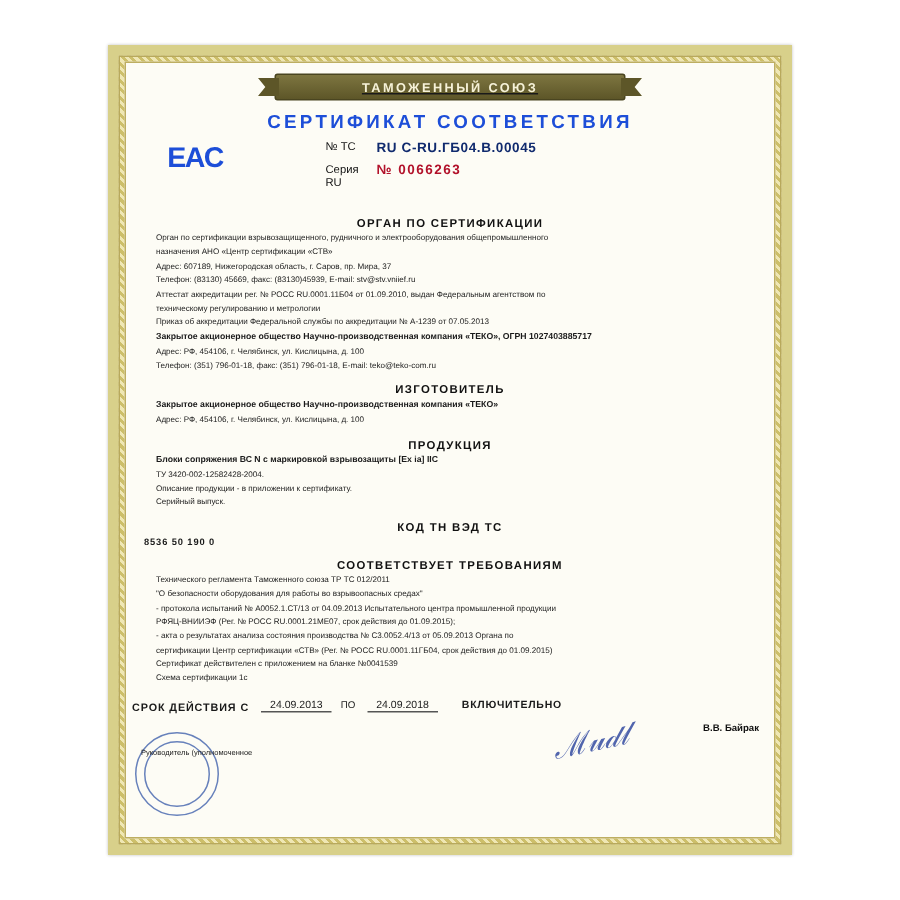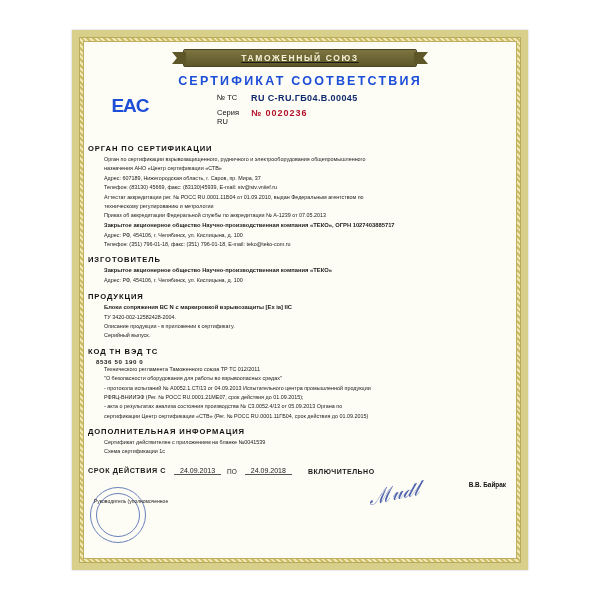--- a/index.html
+++ b/index.html
@@ -104,35 +104,36 @@
   .numval{font-size:9px;font-weight:bold;color:#102a6e;letter-spacing:.4px;}
   .numval.red{color:#b2112a;letter-spacing:1px;}
 
   h2.sec{
     font-size:7.6px;
     font-weight:bold;
     letter-spacing:.9px;
     margin:7px 0 2px 0;
     color:#111;
     text-transform:uppercase;
+    text-align:center;
   }
   .body{
     font-size:5.4px;
     line-height:1.55;
     color:#1a1a1a;
     margin:0 0 1px 8px;
   }
   .body.b{font-weight:bold;font-size:5.8px;}
   .blk{margin-left:8px;}
   .tn{
     margin-left:8px;font-size:6.2px;font-weight:bold;letter-spacing:.6px;
   }
   
   .valid{
-    display:flex;align-items:flex-end;margin-top:10px;
+    display:flex;align-items:flex-start;margin-top:10px;
   }
   .valid .lab{font-size:7.2px;font-weight:bold;letter-spacing:.6px;}
   .valid .d{font-size:7px;margin:0 6px 0 8px;border-bottom:1px solid #555;padding:0 6px;}
   .valid .po{font-size:6.5px;}
   .valid .incl{font-size:7px;font-weight:bold;margin-left:10px;letter-spacing:.5px;}
 
   .signrow{
     position:relative;
     margin-top:6px;
     height:54px;
@@ -186,21 +187,21 @@
 
       <div class="headrow">
         <div class="eac">EAC</div>
         <div class="numbers">
           <div class="numrow">
             <div class="numlabel">№ ТС</div>
             <div class="numval">RU C-RU.ГБ04.В.00045</div>
           </div>
           <div class="numrow">
             <div class="numlabel">Серия RU</div>
-            <div class="numval red">№ 0020236</div>
+            <div class="numval red">№ 0066263</div>
           </div>
         </div>
       </div>
 
       <h2 class="sec">ОРГАН ПО СЕРТИФИКАЦИИ</h2>
       <div class="blk">
         <div class="body">Орган по сертификации взрывозащищенного, рудничного и электрооборудования общепромышленного</div>
         <div class="body">назначения АНО «Центр сертификации «СТВ»</div>
         <div class="body">Адрес: 607189, Нижегородская область, г. Саров, пр. Мира, 37</div>
         <div class="body">Телефон: (83130) 45669, факс: (83130)45939, E-mail: stv@stv.vniief.ru</div>
@@ -225,33 +226,33 @@
       <div class="blk">
         <div class="body b">Блоки сопряжения ВС N с маркировкой взрывозащиты [Ex ia] IIC</div>
         <div class="body">ТУ 3420-002-12582428-2004.</div>
         <div class="body">Описание продукции - в приложении к сертификату.</div>
         <div class="body">Серийный выпуск.</div>
       </div>
 
       <h2 class="sec">КОД ТН ВЭД ТС</h2>
       <div class="tn">8536 50 190 0</div>
 
+      <h2 class="sec">СООТВЕТСТВУЕТ ТРЕБОВАНИЯМ</h2>
       <div class="blk">
         <div class="body">Технического регламента Таможенного союза ТР ТС 012/2011</div>
         <div class="body">"О безопасности оборудования для работы во взрывоопасных средах"</div>
       </div>
 
       <div class="blk">
         <div class="body">- протокола испытаний № А0052.1.СТ/13 от 04.09.2013 Испытательного центра промышленной продукции</div>
         <div class="body">РФЯЦ-ВНИИЭФ (Рег. № РОСС RU.0001.21МЕ07, срок действия до 01.09.2015);</div>
         <div class="body">- акта о результатах анализа состояния производства № С3.0052.4/13 от 05.09.2013 Органа по</div>
         <div class="body">сертификации Центр сертификации «СТВ» (Рег. № РОСС RU.0001.11ГБ04, срок действия до 01.09.2015)</div>
       </div>
 
-      <h2 class="sec">ДОПОЛНИТЕЛЬНАЯ ИНФОРМАЦИЯ</h2>
       <div class="blk">
         <div class="body">Сертификат действителен с приложением на бланке №0041539</div>
         <div class="body">Схема сертификации 1с</div>
       </div>
 
       <div class="valid">
         <div class="lab">СРОК ДЕЙСТВИЯ С</div>
         <div class="d">24.09.2013</div>
         <div class="po">ПО</div>
         <div class="d">24.09.2018</div>

